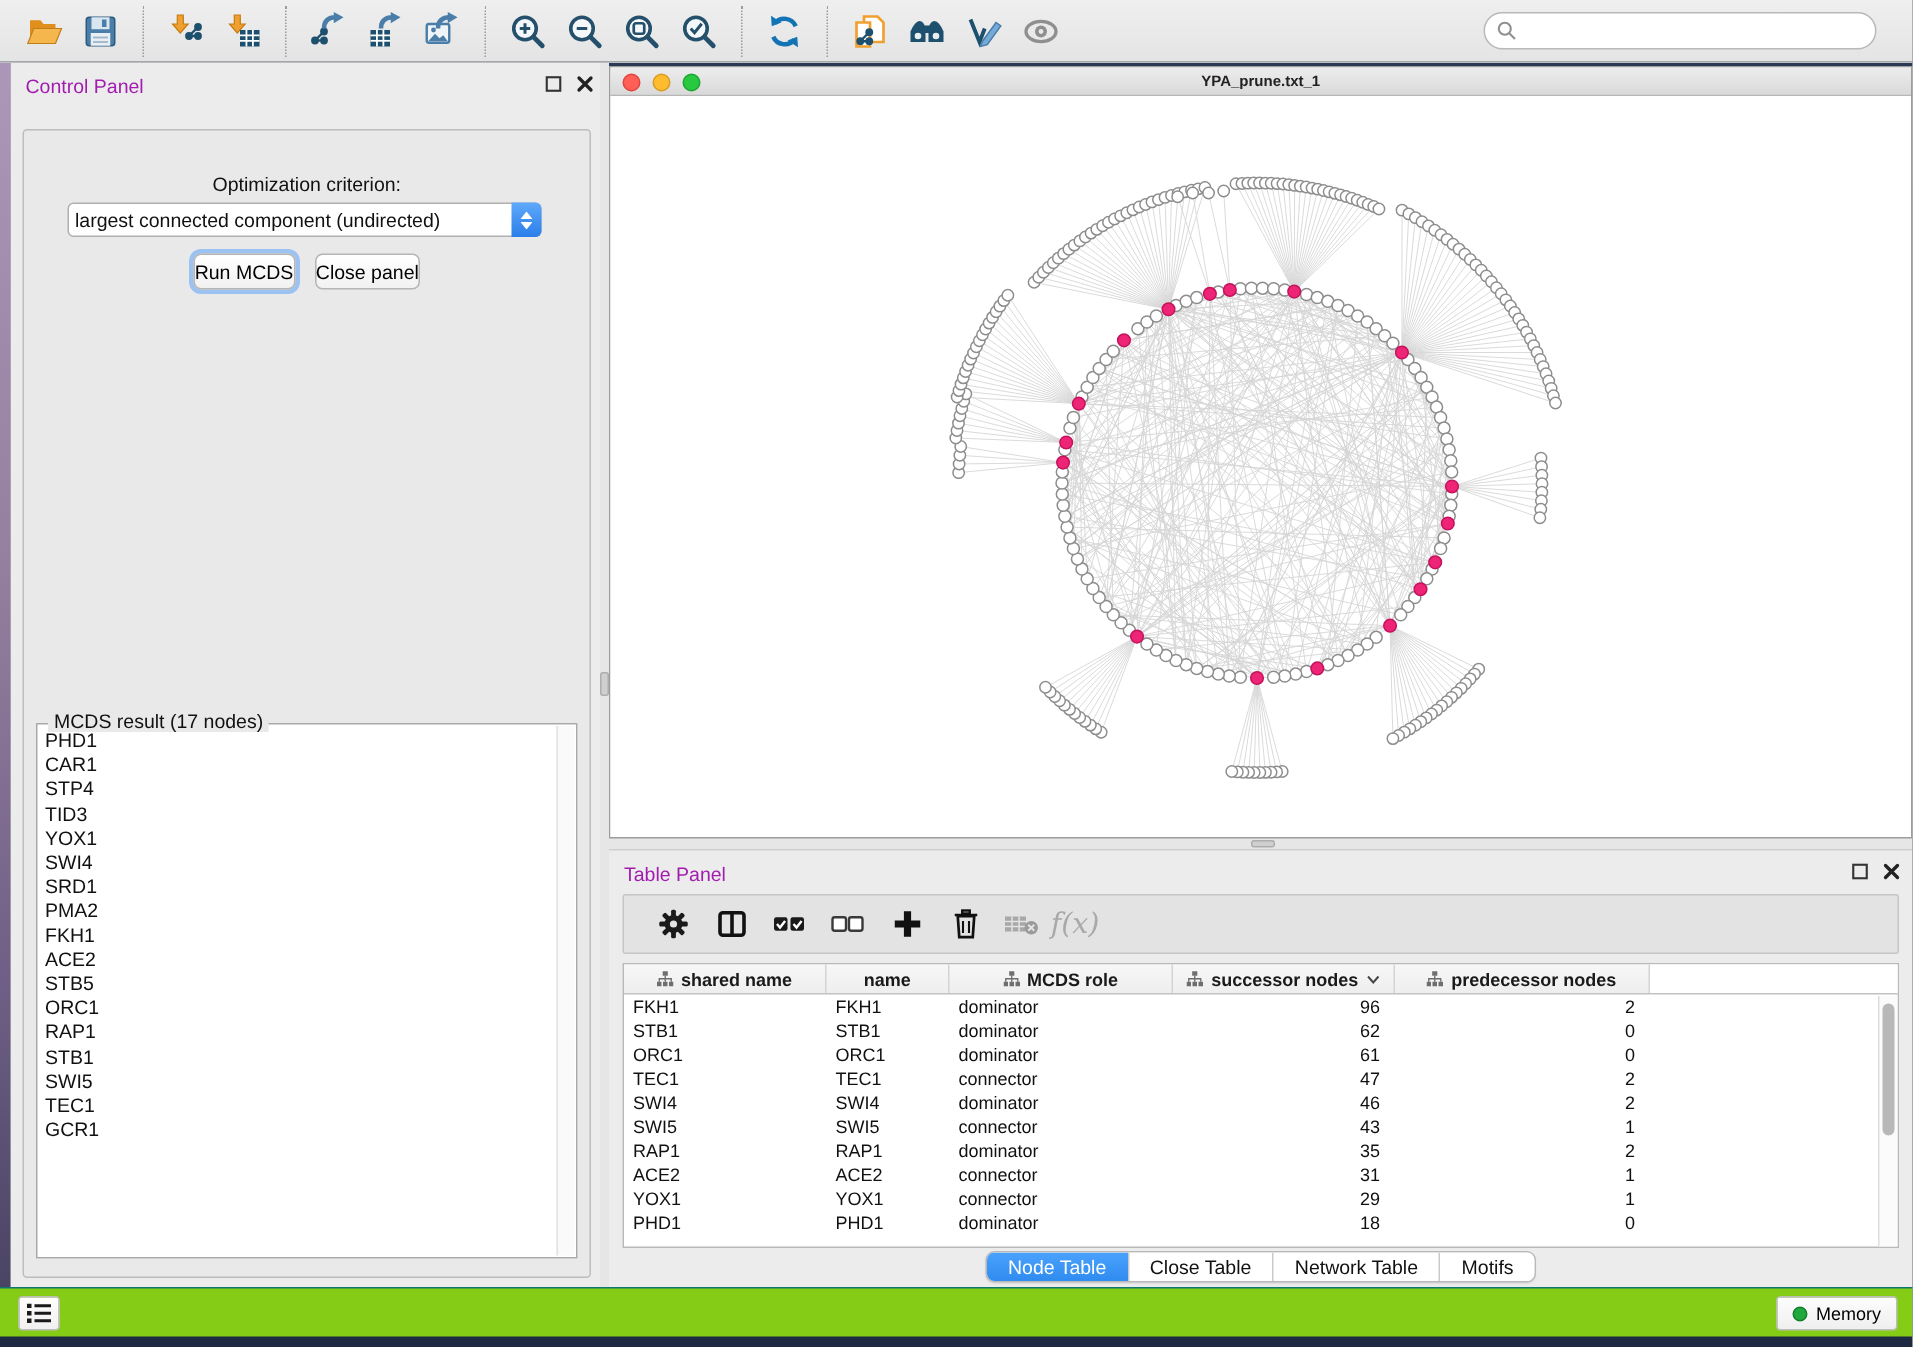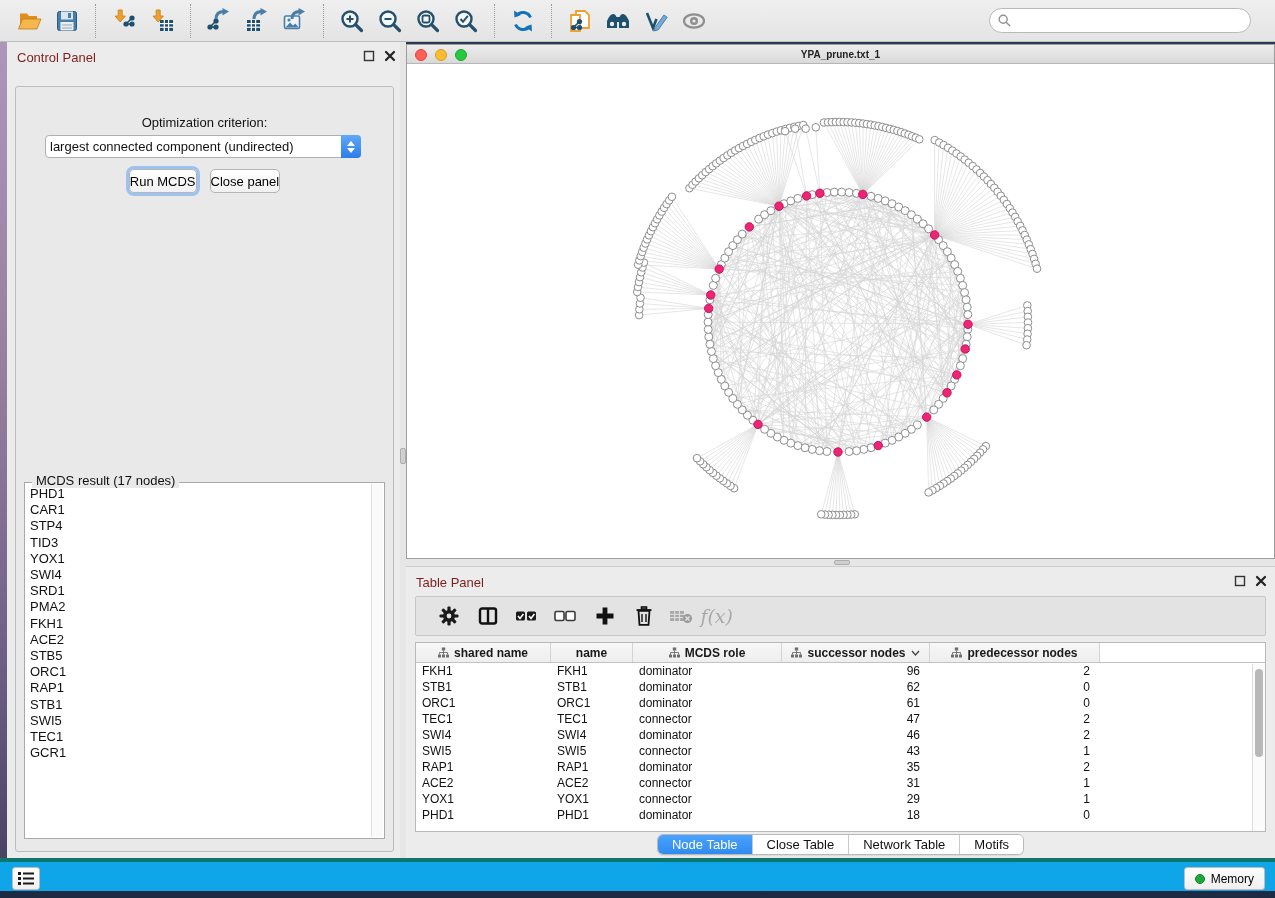--- a/index.html
+++ b/index.html
@@ -20,21 +20,21 @@
     background:transparent; border:none; margin:0 2px; }
   .tb-sep { width:1px; height:34px; border-left:1px dotted #9a9a9a; margin:0 9px; }
   .searchbox { margin-left:auto; margin-right:14px; width:262px; height:25px;
     background:#fff; border:1px solid #b9b9b9; border-radius:13px;
     display:flex; align-items:center; padding:0 8px; }
   .searchbox input { border:none; outline:none; flex:1; font:12px "Liberation Sans",sans-serif; background:transparent; }
   
   .control-panel { position:absolute; left:7px; top:42px; width:398px; height:816px;
     background:#ececec; border-right:1px solid #c9c9c9; }
   .panel-head { position:relative; height:28px; }
-  .panel-title { position:absolute; left:10px; top:8px; font-size:13px; color:#7f1d1d; }
+  .panel-title { position:absolute; left:10px; top:8px; font-size:13px; color:#a21caf; }
   .panel-winbtns { position:absolute; right:8px; top:8px; display:flex; gap:9px; align-items:center; }
   .cp-box { position:absolute; left:8px; top:44px; width:379px; height:766px;
     background:#e9e9e9; border:1px solid #bdbdbd; border-radius:3px; }
   .cp-tabs { position:absolute; left:50%; transform:translateX(-50%); top:32px; z-index:3;
     display:flex; border:1px solid #b3b3b3; border-radius:5px; overflow:hidden; background:#fff;
     box-shadow:0 1px 1px rgba(0,0,0,.08); }
   .cp-tab { padding:3px 15px; font-size:13px; background:#fdfdfd; color:#111; border-left:1px solid #c9c9c9; cursor:default; }
   .cp-tab:first-child { border-left:none; }
   .cp-tab.active { background:linear-gradient(180deg,#4aa2fd,#2f8bf0); color:#fff; border-left-color:#2f8bf0; }
   .opt-label { position:absolute; left:0; right:0; top:28px; text-align:center; font-size:13px; }
@@ -98,21 +98,21 @@
   .tbl-thumb { position:absolute; left:2px; top:5px; width:8px; height:88px;
     background:#b8b8b8; border-radius:5px; }
   .bottom-tabs { position:absolute; left:0; right:0; top:267px; display:flex; justify-content:center; }
   .bt-group { display:flex; border:1px solid #b9b9b9; border-radius:6px; overflow:hidden;
     background:#fff; box-shadow:0 1px 1px rgba(0,0,0,.07); }
   .bt-tab { padding:2px 14px; font-size:13px; background:#fff; border-left:1px solid #c9c9c9; }
   .bt-tab:first-child { border-left:none; }
   .bt-tab.active { background:linear-gradient(180deg,#4aa2fd,#2f8bf0); color:#fff; }
   
   .status-bar { position:absolute; left:0; top:858px; width:1275px; height:33px;
-    background:#0ea5e9; border-top:4px solid #0f766e; }
+    background:#84cc16; border-top:1px solid #0f766e; }
   .list-btn { position:absolute; left:12px; top:5px; width:28px; height:23px;
     background:linear-gradient(180deg,#fff,#f0f0f0); border:1px solid #bdbdbd; border-radius:3px;
     display:flex; align-items:center; justify-content:center; }
   .memory-btn { position:absolute; right:10px; top:5px; height:23px; padding:0 10px;
     background:linear-gradient(180deg,#fdfdfd,#efefef); border:1px solid #bdbdbd; border-radius:3px;
     display:flex; align-items:center; gap:6px; font-size:12px; }
   .mem-dot { width:10px; height:10px; border-radius:50%; background:#1fa83c; border:1px solid #15802c; }
   svg { display:block; }
 </style>
 </head>

